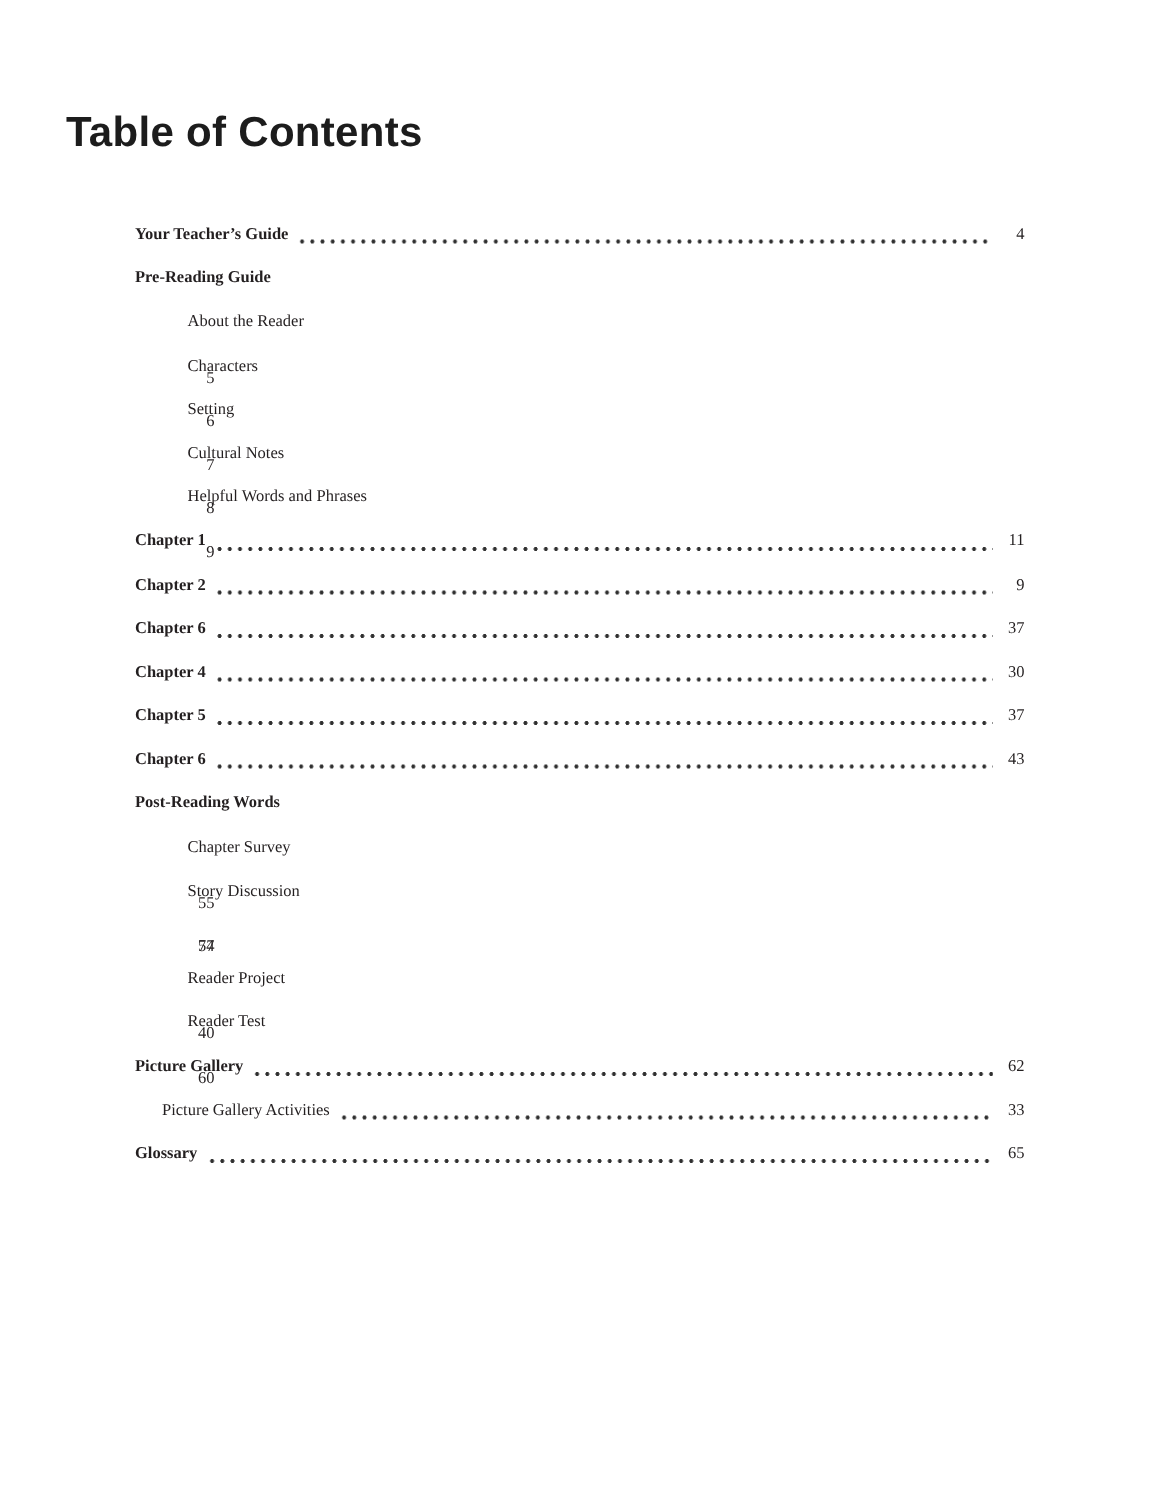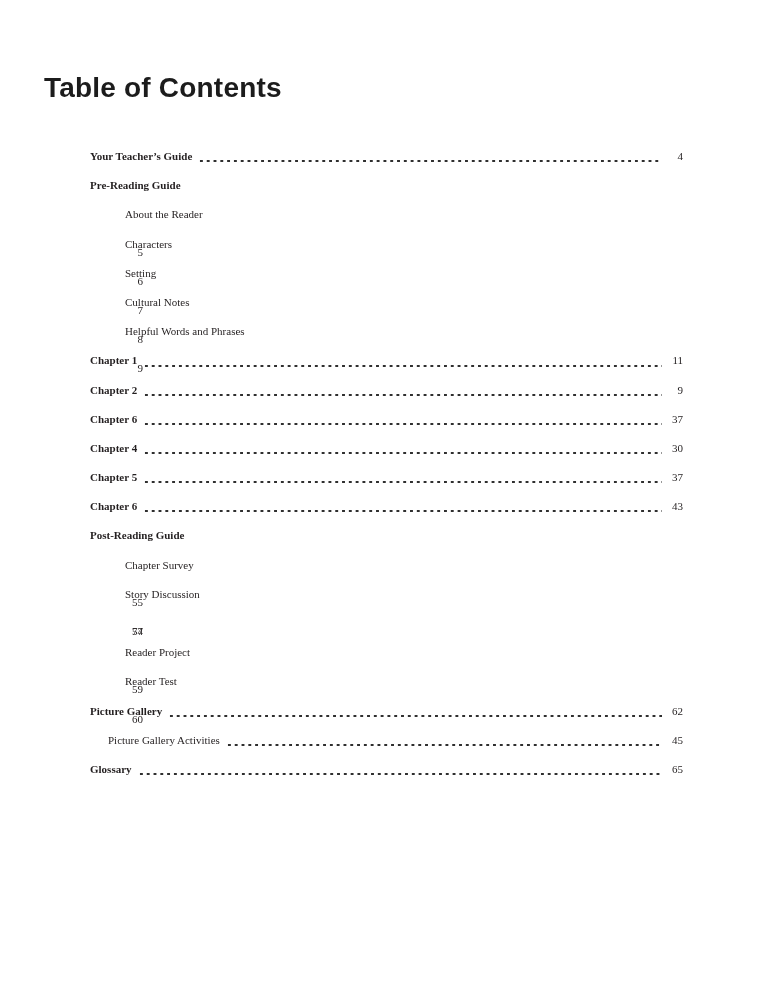--- a/index.html
+++ b/index.html
@@ -122,55 +122,55 @@
         <span class="label">Chapter 5</span>
         <span class="dots"></span>
         <span class="pagenum">37</span>
       </div>
       <div class="toc-row lvl-0 bold">
         <span class="label">Chapter 6</span>
         <span class="dots"></span>
         <span class="pagenum">43</span>
       </div>
       <div class="toc-row lvl-0 bold">
-        <span class="label">Post-Reading Guide</span>
+        <span class="label">Post-Reading Words</span>
       </div>
       <div class="toc-row lvl-1">
         <span class="label">Chapter Survey</span>
         <span class="dots"></span>
         <span class="pagenum">55</span>
       </div>
       <div class="toc-row lvl-1">
         <span class="label">Story Discussion</span>
         <span class="dots"></span>
         <span class="pagenum">57</span>
       </div>
       <div class="toc-row lvl-1">
         <span class="dots"></span>
         <span class="pagenum">74</span>
       </div>
       <div class="toc-row lvl-1">
         <span class="label">Reader Project</span>
         <span class="dots"></span>
-        <span class="pagenum">59</span>
+        <span class="pagenum">40</span>
       </div>
       <div class="toc-row lvl-1">
         <span class="label">Reader Test</span>
         <span class="dots"></span>
         <span class="pagenum">60</span>
       </div>
       <div class="toc-row lvl-0 bold">
         <span class="label">Picture Gallery</span>
         <span class="dots"></span>
         <span class="pagenum">62</span>
       </div>
       <div class="toc-row lvl-2">
         <span class="label">Picture Gallery Activities</span>
         <span class="dots"></span>
-        <span class="pagenum">45</span>
+        <span class="pagenum">33</span>
       </div>
       <div class="toc-row lvl-0 bold">
         <span class="label">Glossary</span>
         <span class="dots"></span>
         <span class="pagenum">65</span>
       </div>
     </div>
 </div>
 
 </body></html>

